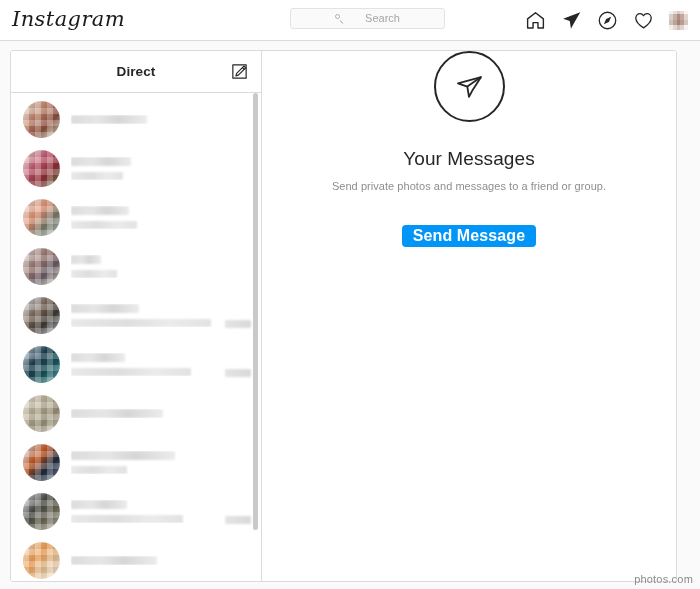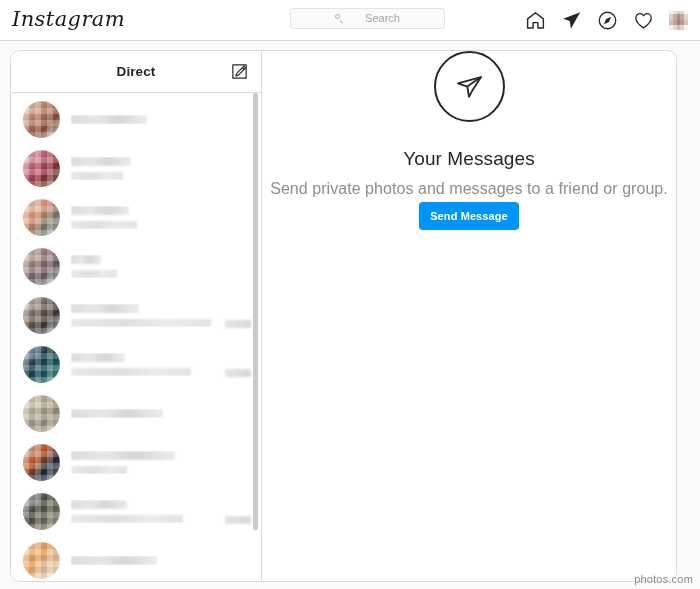--- a/index.html
+++ b/index.html
@@ -128,21 +128,21 @@
 
   
   .panel {
     position: absolute;
     left: 10px;
     top: 50px;
     width: 667px;
     height: 532px;
     background: #ffffff;
     border: 1px solid #dbdbdb;
-    border-radius: 10px;
+    border-radius: 3px;
     box-sizing: border-box;
     display: flex;
     overflow: hidden;
   }
 
   
   .thread-col {
     width: 251px;
     border-right: 1px solid #dbdbdb;
     box-sizing: border-box;
@@ -289,34 +289,34 @@
     margin-bottom: 26px;
   }
   .empty-title {
     font-size: 19px;
     font-weight: normal;
     color: #262626;
     margin: 0 0 10px 0;
     letter-spacing: 0.1px;
   }
   .empty-sub {
-    font-size: 16px;
+    font-size: 11px;
     color: #8e8e8e;
-    margin: 0 0 4px 0;
+    margin: 0 0 33px 0;
     text-align: center;
     letter-spacing: 0.05px;
   }
   .send-btn {
     border: none;
     background: #0095f6;
     color: #ffffff;
     font-family: "Liberation Sans", sans-serif;
-    font-size: 11px;
+    font-size: 16px;
     font-weight: bold;
-    padding: 8px 11px;
+    padding: 2px 11px;
     border-radius: 4px;
     cursor: pointer;
     letter-spacing: 0.1px;
   }
 
   .watermark {
     position: absolute;
     right: 7px;
     bottom: 4px;
     font-size: 11px;

